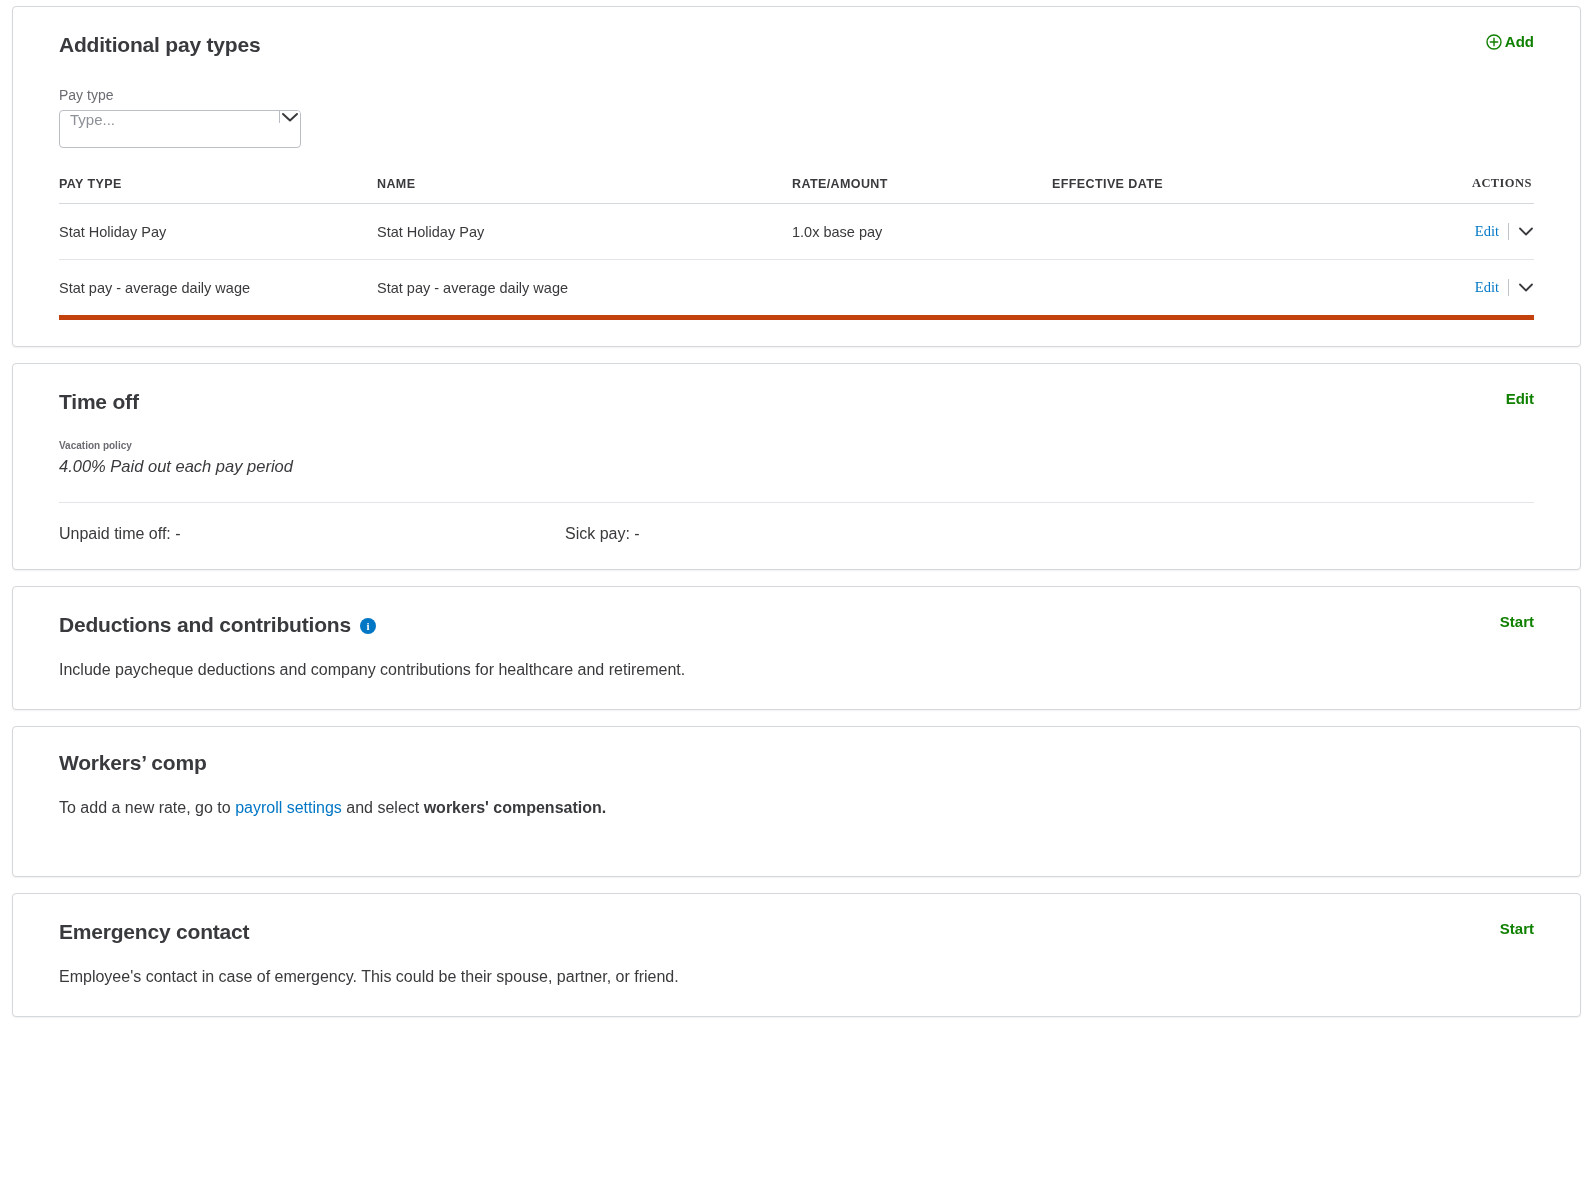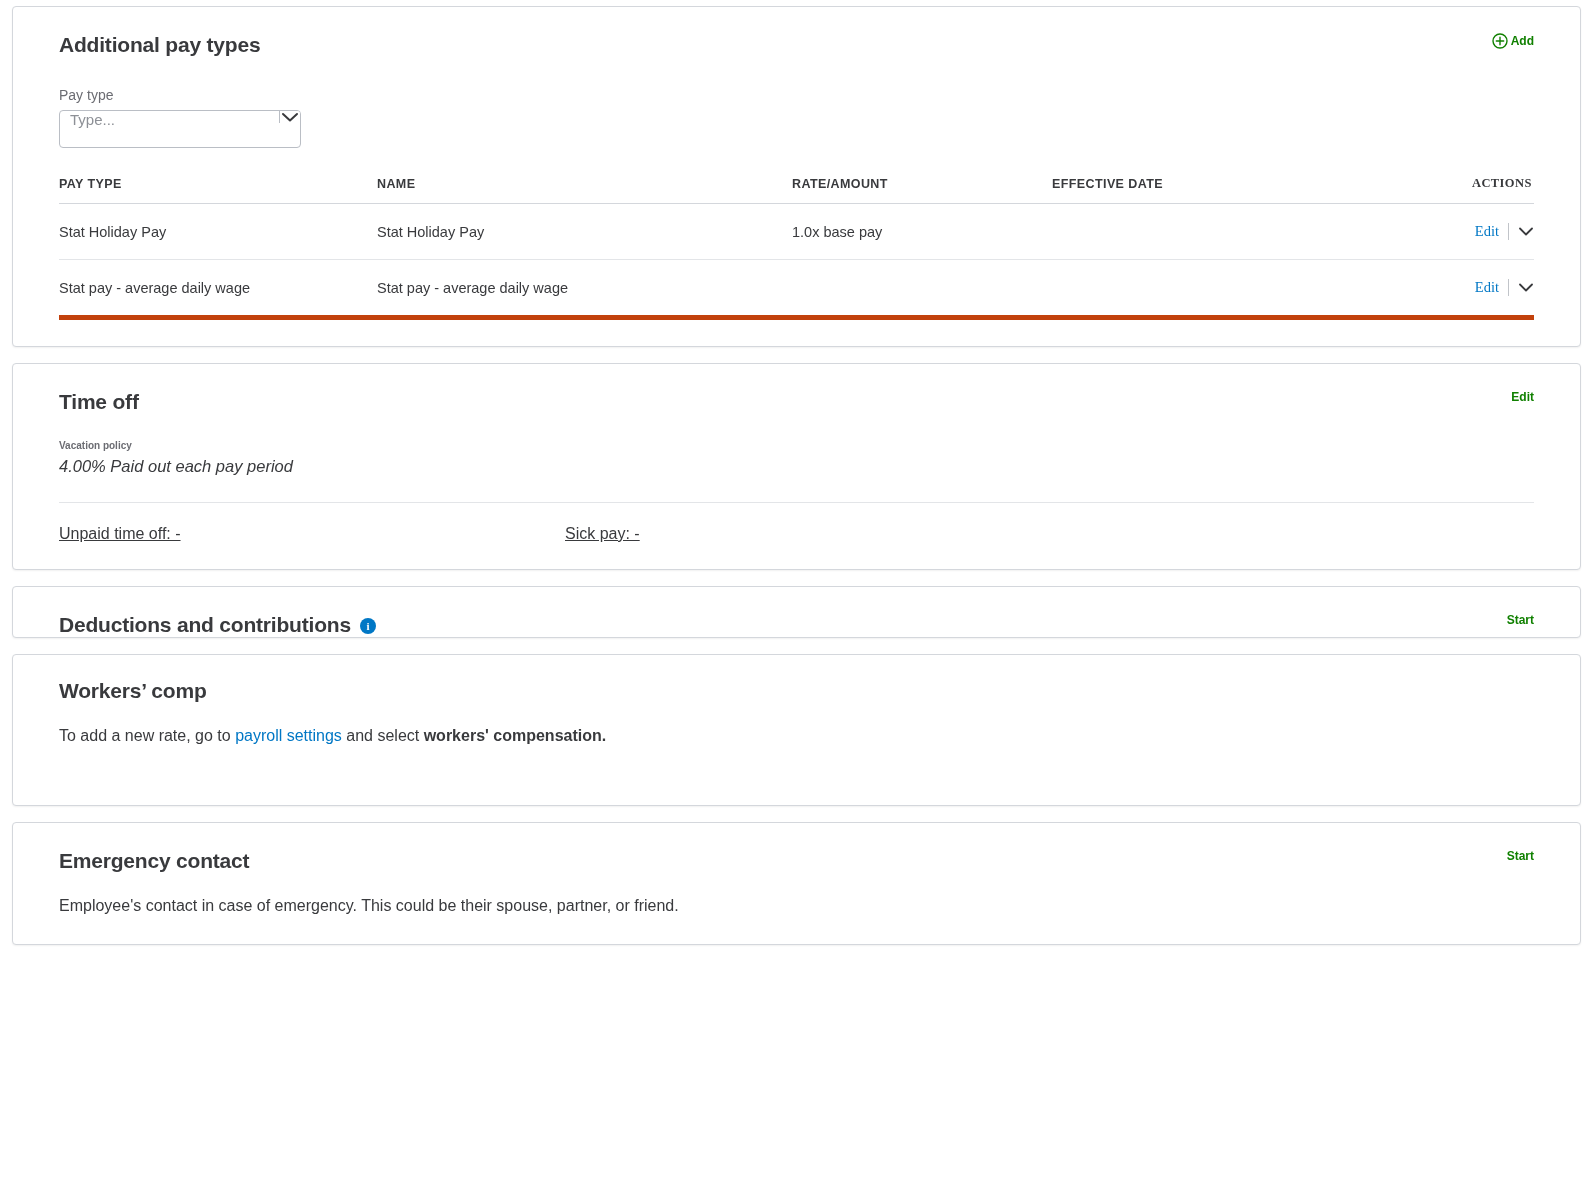--- a/index.html
+++ b/index.html
@@ -54,21 +54,21 @@
     background: #0077c5;
     color: #ffffff;
     font-size: 11px;
     font-weight: bold;
     font-family: "Liberation Serif", serif;
     line-height: 1;
     position: relative;
     top: 1px;
   }
   .head-action {
-    font-size: 12px;
+    font-size: 15px;
     color: #108000;
     font-weight: bold;
     cursor: pointer;
     white-space: nowrap;
     display: flex;
     align-items: center;
     gap: 3px;
   }
   .head-action.plain { font-weight: bold; }
   .plus-icon {
@@ -181,21 +181,20 @@
     font-style: italic;
   }
   .hr {
     height: 1px;
     background: #e3e5e8;
     margin: 26px 0 0 0;
   }
   .twocol {
     display: flex;
     padding: 22px 0 26px 0;
-    text-decoration: underline;
   }
   .twocol .col { font-size: 16px; color: #393a3d; }
   .twocol .col:first-child { width: 506px; }
 
   
   .card-body-text {
     font-size: 16px;
     color: #393a3d;
     padding: 22px 0 28px 0;
     line-height: 1.35;
@@ -312,20 +311,21 @@
   <section class="card">
     <div class="card-head">
       <div class="card-title">
         <span>Deductions and contributions</span>
         <span class="info-icon">i</span>
       </div>
       <div class="head-action plain">
         <span>Start</span>
       </div>
     </div>
+    <div class="card-body-text">Include paycheque deductions and company contributions for healthcare and retirement.</div>
   </section>
 
   <section class="card titleonly">
     <div class="card-head">
       <div class="card-title">
         <span>Workers’ comp</span>
       </div>
     </div>
     <div class="card-body-text tall">
       <span>To add a new rate, go to </span><a>payroll settings</a><span> and select </span><b>workers' compensation.</b>

